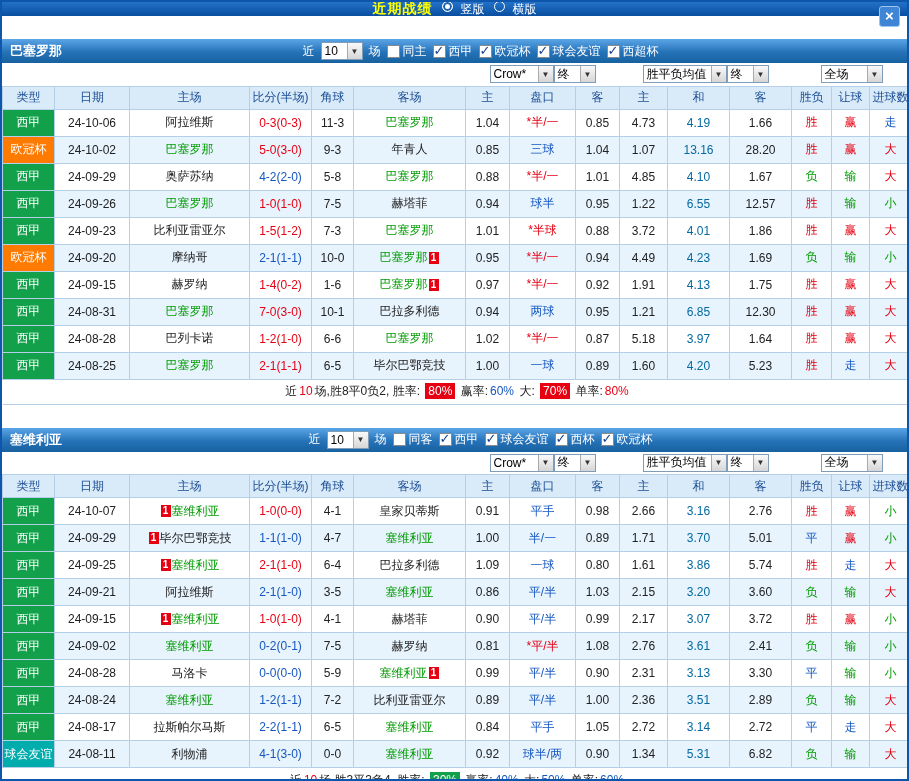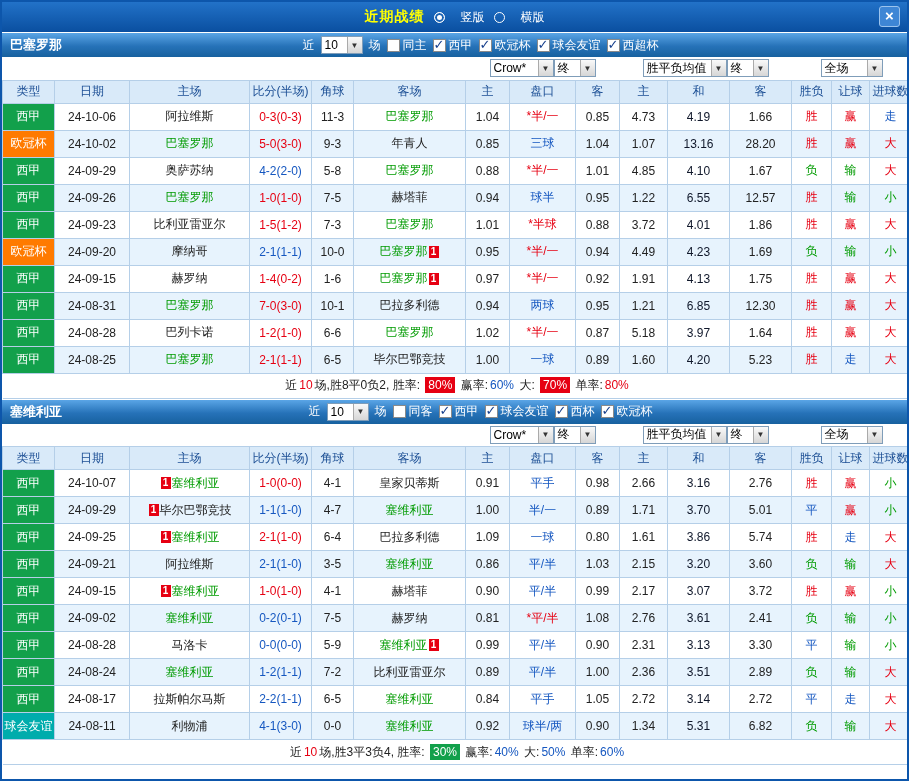--- a/index.html
+++ b/index.html
@@ -1,30 +1,30 @@
 <!DOCTYPE html>
 <html><head>
 <meta charset="utf-8">
 <style>
   *{box-sizing:border-box;margin:0;padding:0}
   html,body{background:#fff}
   body{font-family:"Liberation Sans","DejaVu Sans",sans-serif;font-size:12px;color:#222;width:909px}
   .page{width:909px;height:781px;border:2px solid #0d56ab;background:#fff;overflow:hidden}
 
   
-  .titlebar{height:30px;background:linear-gradient(180deg,#2272c8,#0a4fa0);display:flex;align-items:center;color:#fff;position:relative}
+  .titlebar{height:14px;background:linear-gradient(180deg,#2272c8,#0a4fa0);display:flex;align-items:center;color:#fff;position:relative}
   .tb-center{flex:1;display:flex;justify-content:center;align-items:center;gap:9px}
   .tb-title{color:#ffff00;font-weight:bold;font-size:14px;letter-spacing:1px}
-  .radio-wrap{display:inline-flex;align-items:center;gap:16px;cursor:pointer;font-size:12px}
+  .radio-wrap{display:inline-flex;align-items:flex-start;gap:8px;cursor:pointer;font-size:12px}
   .radio{width:11px;height:11px;border:1px solid #fff;border-radius:50%;display:inline-block;background:transparent}
   .radio.checked{background:#fff;box-shadow:inset 0 0 0 2px #1a63b4}
   .close-btn{position:absolute;right:7px;top:4px;width:21px;height:21px;background:#3e86d5;border:1px solid #9cc4ee;border-radius:3px;color:#fff;font-weight:bold;font-size:15px;line-height:18px;text-align:center;cursor:pointer}
 
   
-  .section{margin-top:1px}
+  .section{margin-top:23px}
   .sec-header{height:24px;background:linear-gradient(180deg,#5aa5e6,#2672b8 55%,#17619f);display:flex;align-items:center;color:#fff;padding:0 8px}
   .team{font-weight:bold;font-size:13px;white-space:nowrap}
   .controls{flex:1;display:flex;justify-content:center;align-items:center;gap:6px}
   .chk{display:inline-flex;align-items:center;gap:3px;cursor:pointer}
   .cb{width:13px;height:13px;background:#fff;border:1px solid #8a8a8a;display:inline-block;position:relative}
   .cb.checked::after{content:"✓";position:absolute;left:0px;top:-3px;color:#153e8c;font-weight:bold;font-size:13px}
 
   
   .sel{display:inline-flex;align-items:center;height:18px;border:1px solid #7f9db9;background:#fff;color:#000;cursor:pointer}
   .sel-txt{padding:0 3px;flex:1;text-align:left;white-space:nowrap;overflow:hidden;font-size:12px}
@@ -38,21 +38,21 @@
   .f-inner{display:flex;justify-content:center;align-items:center;}
   .head-row th{background:#d9eaf9;color:#1b4e94;font-weight:normal;height:23px}
   tr.data-row:nth-child(even){background:#e7f3fd}
   .sum-row td{height:25px;border-left:none;border-right:none;background:#fff}
   .seg{margin:0 1px}
 
   
   .red{color:#e60012}
   .blue{color:#1557c0}
   .green{color:#009b00}
-  .mid-blue{color:#0f172a}
+  .mid-blue{color:#0369a1}
   .lg-green{background:#12a04b;color:#fff}
   .lg-orange{background:#ff7a00;color:#fff}
   .lg-teal{background:#00acac;color:#fff}
   .badge-red{background:#e60012;color:#fff;padding:1px 3px}
   .badge-green{background:#12a04b;color:#fff;padding:1px 3px}
   .rc{display:inline-block;background:#e60012;color:#fff;font-size:10px;line-height:12px;min-width:10px;padding:0 2px;margin:0 1px;font-weight:bold;vertical-align:middle}
   .tname{cursor:pointer}
   .c-score span{cursor:pointer}
 </style>
 </head>

